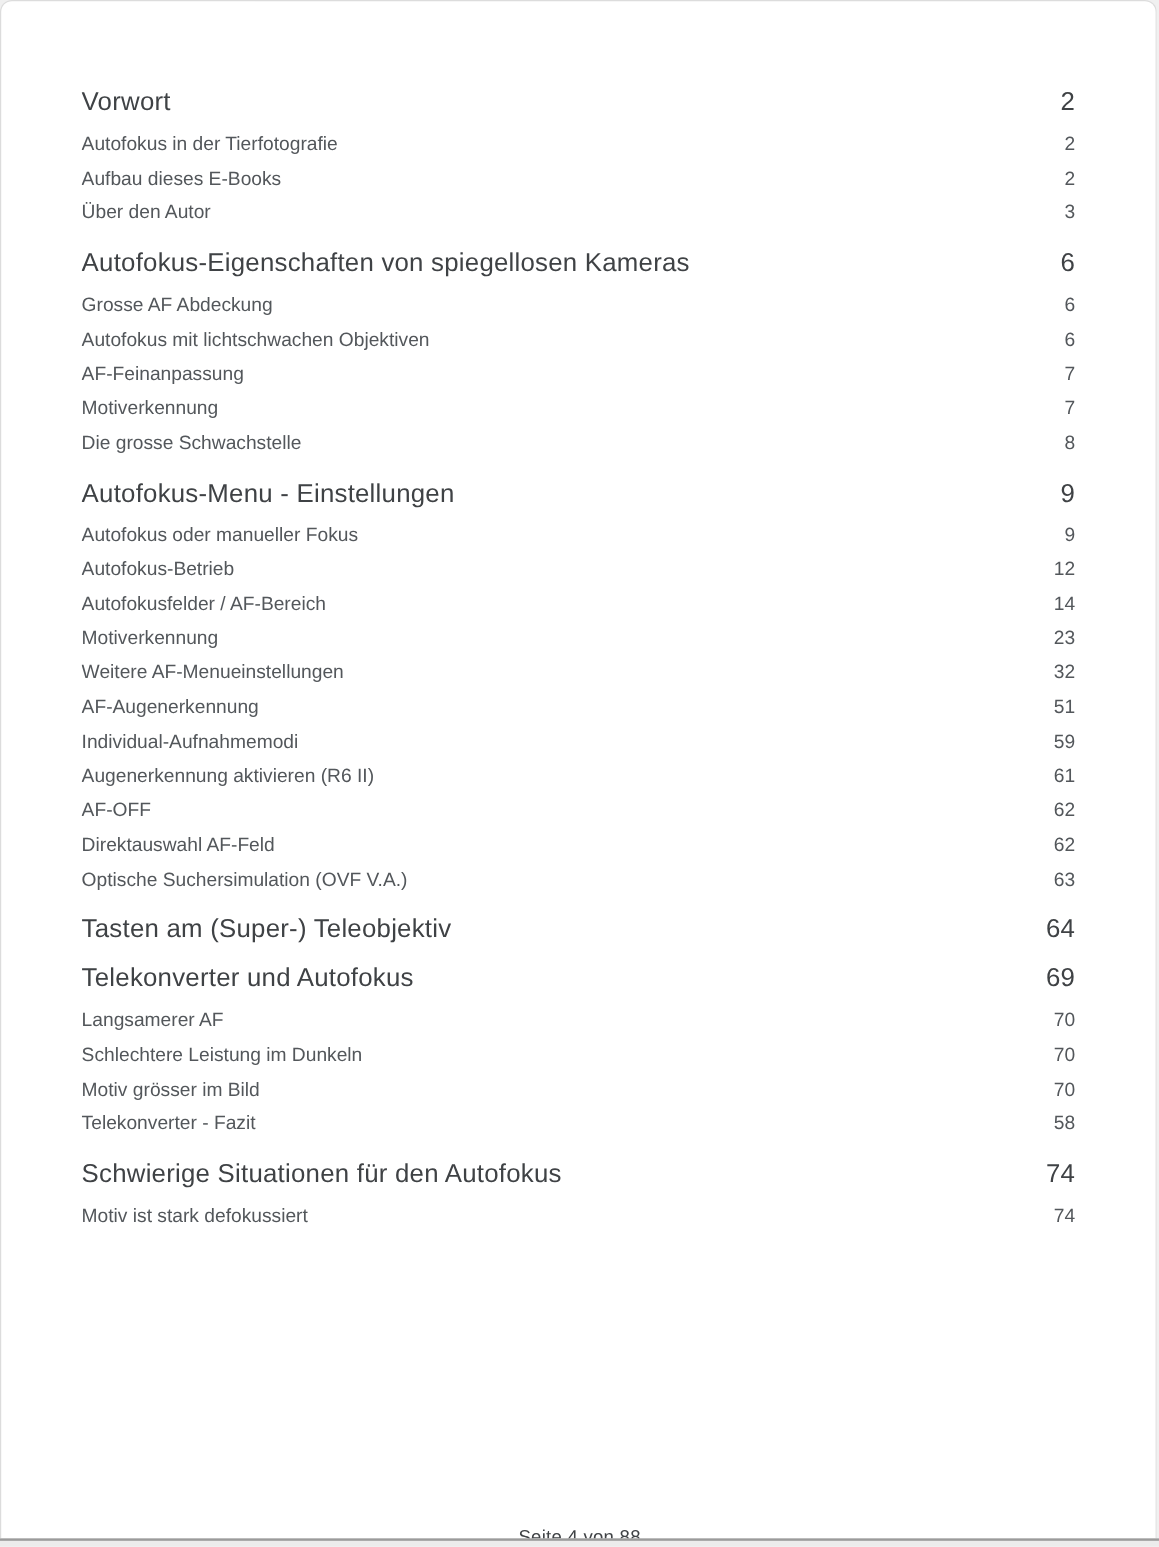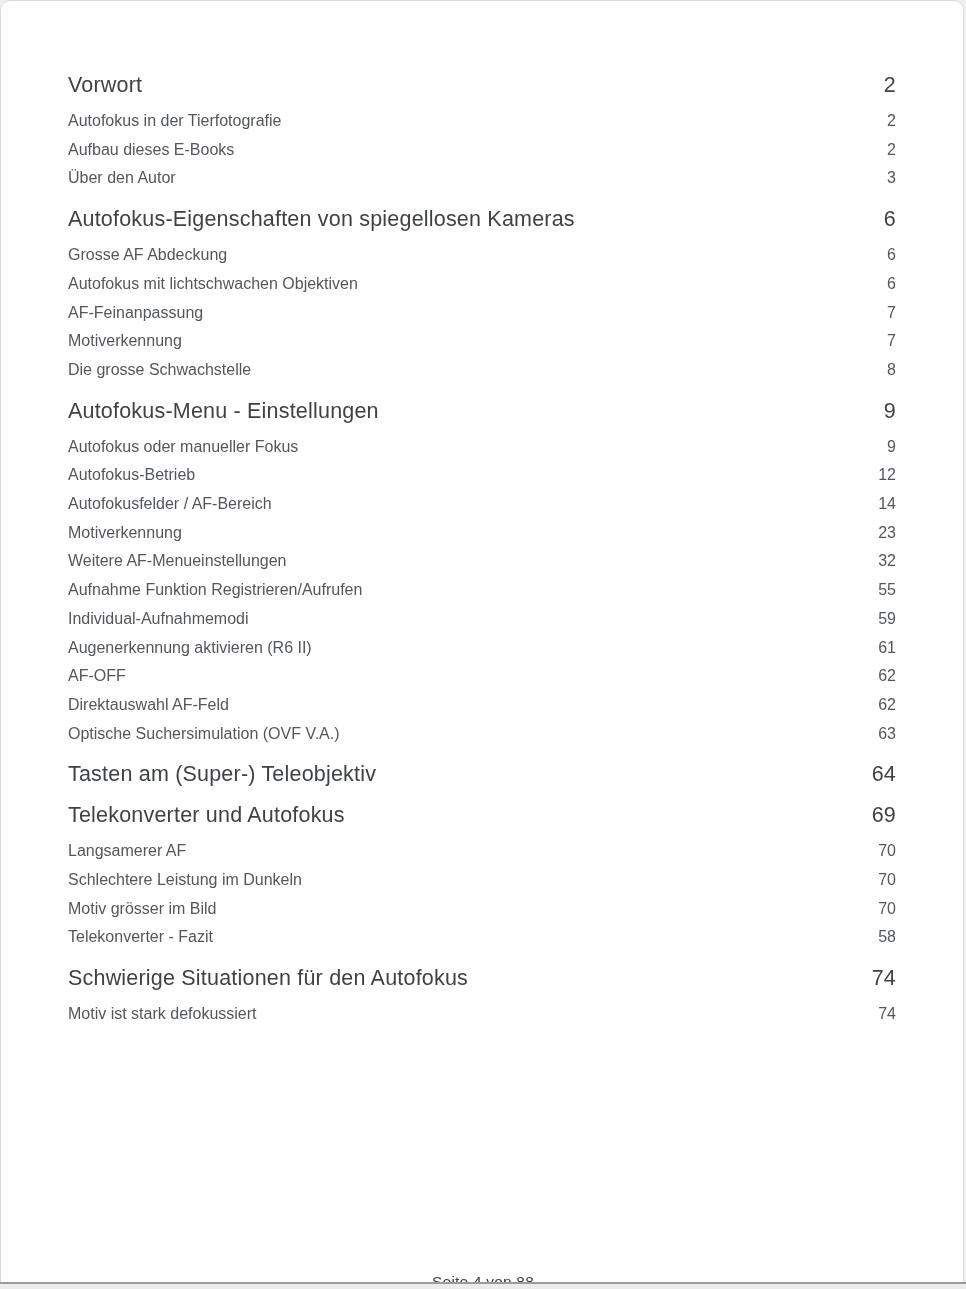--- a/index.html
+++ b/index.html
@@ -149,22 +149,22 @@
         </div>
         <div class="row section">
           <span class="title">Motiverkennung</span>
           <span class="pagenum">23</span>
         </div>
         <div class="row section">
           <span class="title">Weitere AF-Menueinstellungen</span>
           <span class="pagenum">32</span>
         </div>
         <div class="row section">
-          <span class="title">Aufnahme Funktion Registrieren/Aufrufen</span>
-          <span class="pagenum">55</span>
+          <span class="title">AF-Augenerkennung</span>
+          <span class="pagenum">51</span>
         </div>
         <div class="row section">
           <span class="title">Individual-Aufnahmemodi</span>
           <span class="pagenum">59</span>
         </div>
         <div class="row section">
           <span class="title">Augenerkennung aktivieren (R6 II)</span>
           <span class="pagenum">61</span>
         </div>
         <div class="row section">

